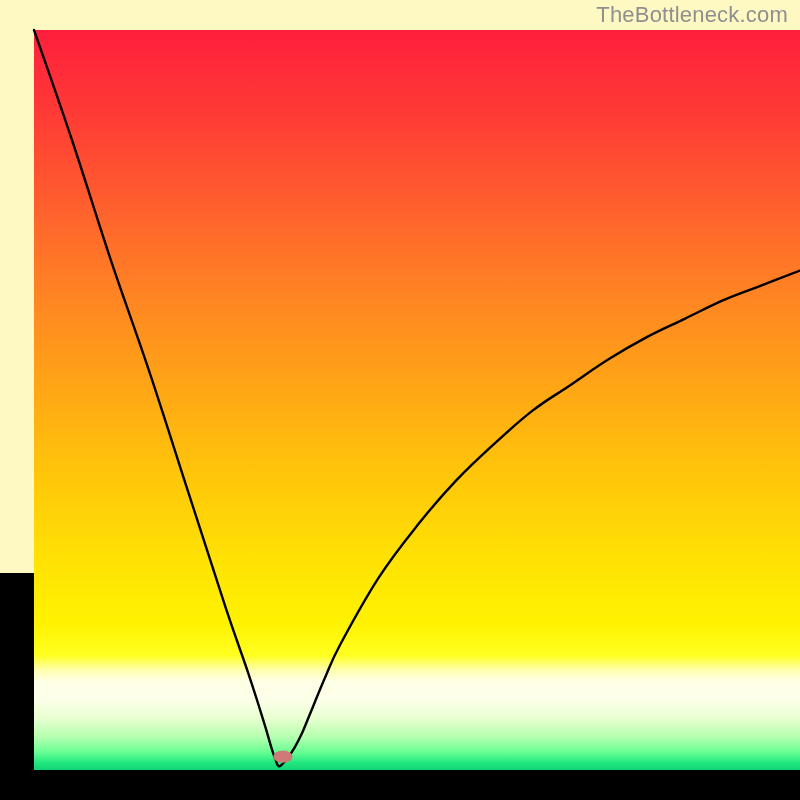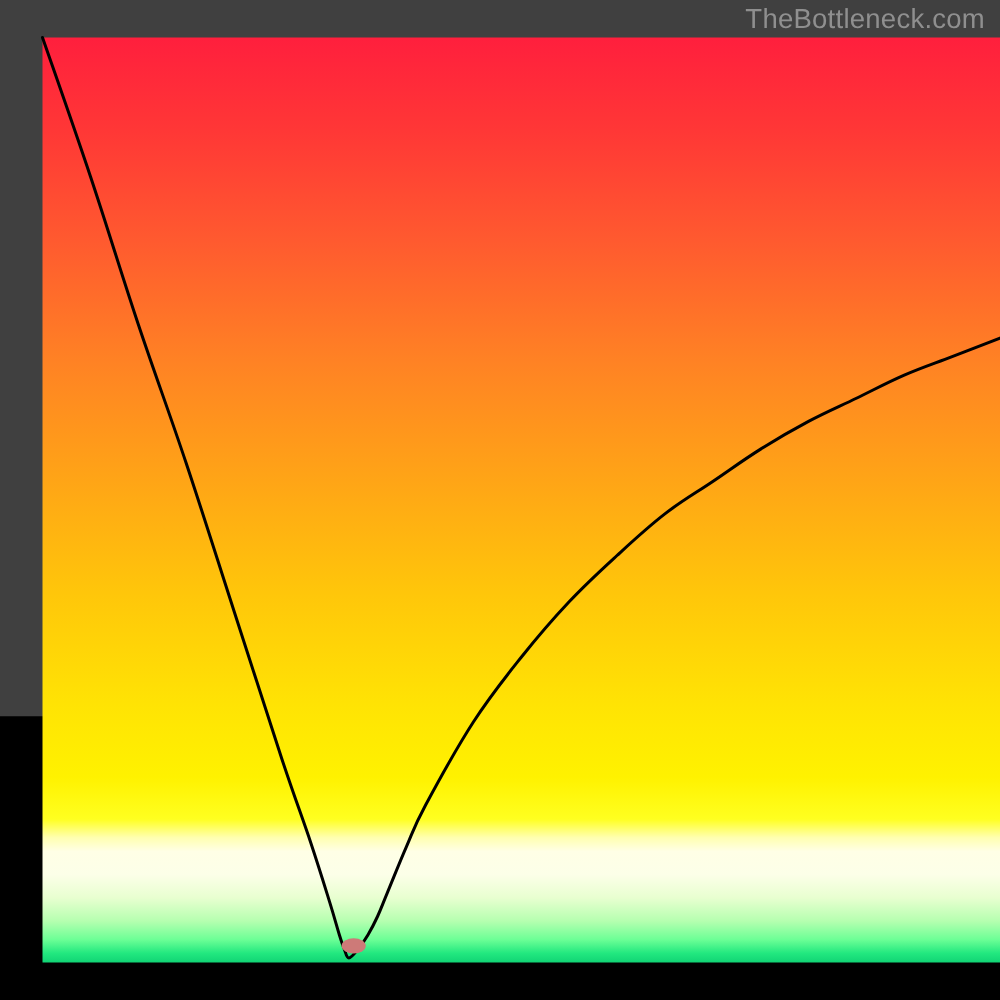--- a/index.html
+++ b/index.html
@@ -10,21 +10,21 @@
     background: #000;
     overflow: hidden;
     font-family: Arial, Helvetica, sans-serif;
   }
   .frame {
     position: absolute;
     left: 0;
     top: 0;
     width: 800px;
     height: 573px;
-    background: #404040;
+    background: #fef9c3;
   }
   .watermark {
     position: absolute;
     top: 2px;
     right: 12px;
     color: #8f8f8f;
     font-size: 22px;
     font-weight: 500;
     letter-spacing: 0.2px;
     user-select: none;

